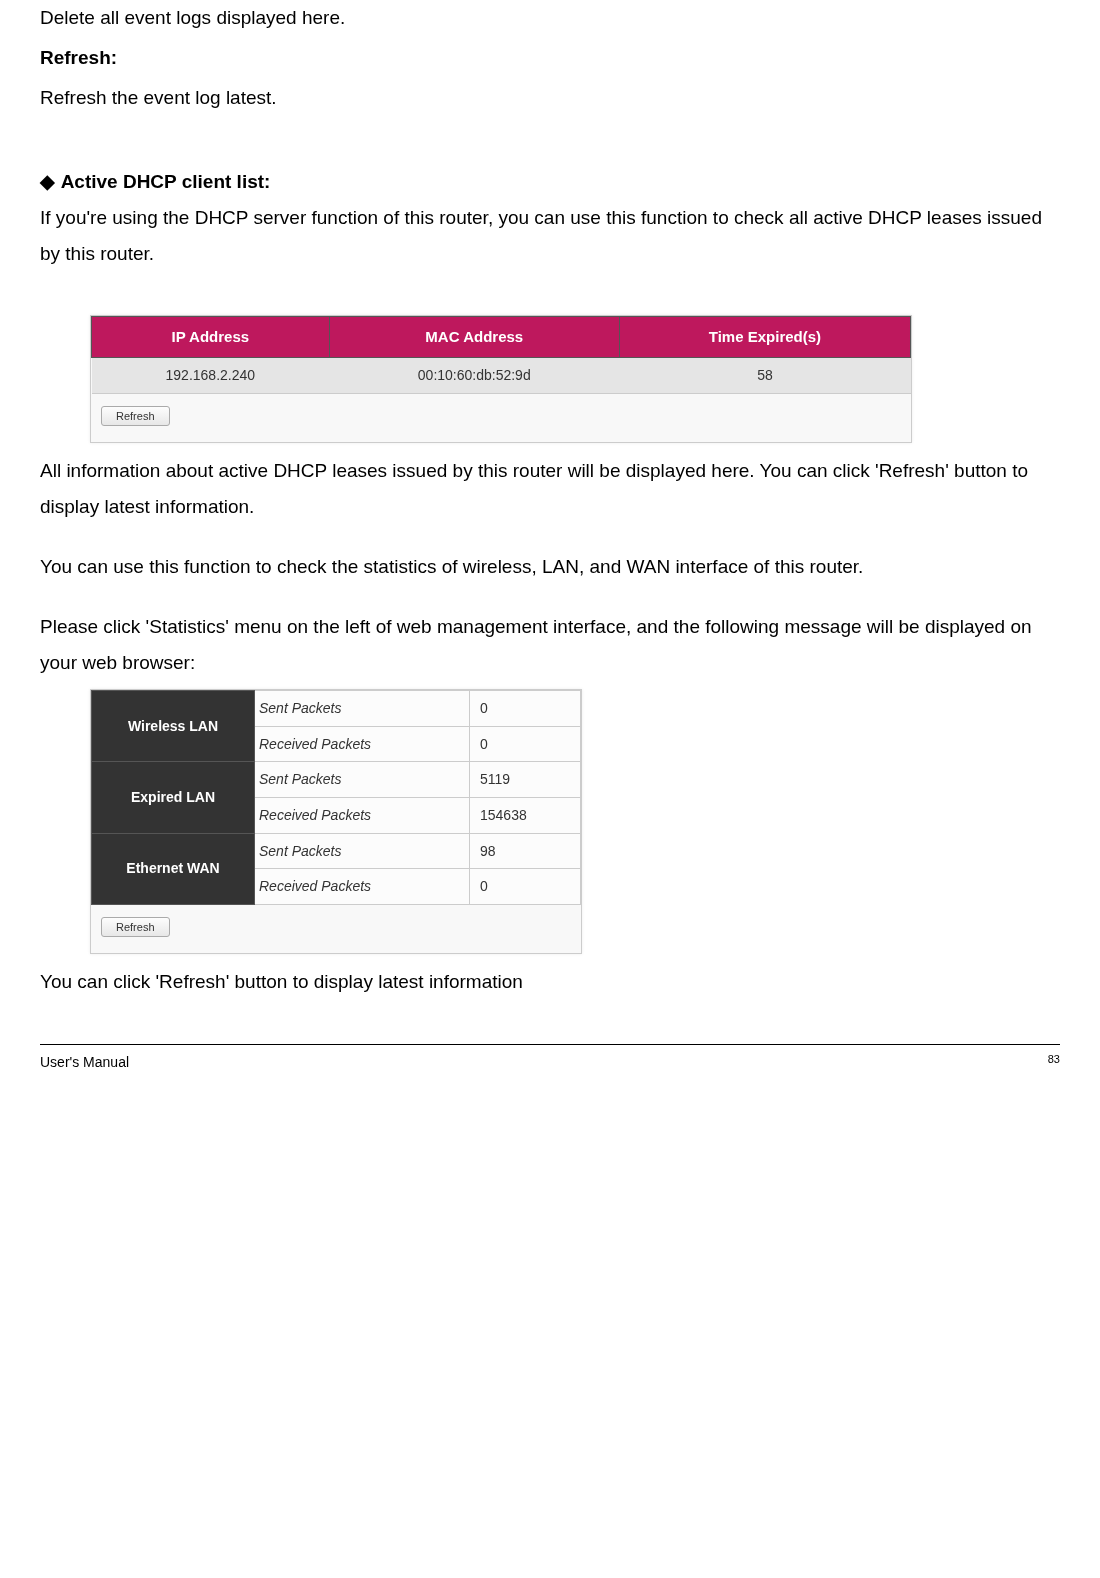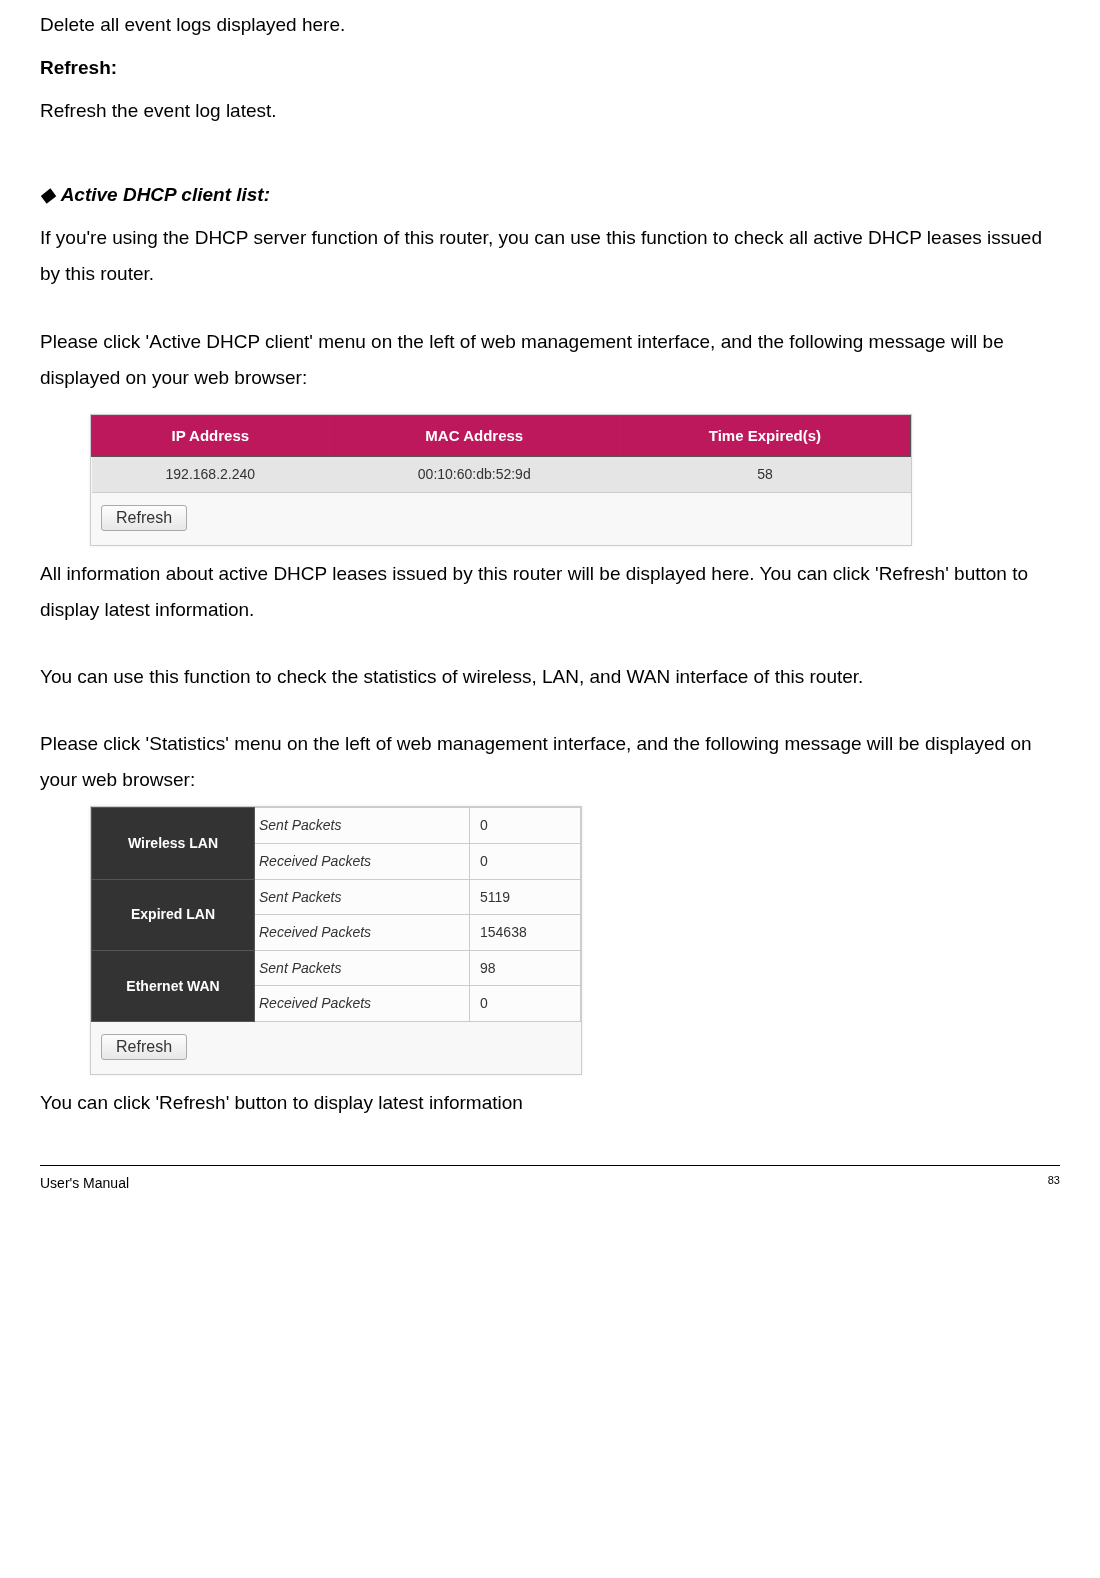--- a/index.html
+++ b/index.html
@@ -14,21 +14,20 @@
   }
   .content {
     padding-top: 0;
   }
   .bold {
     font-weight: bold;
   }
   .section-heading {
     font-weight: bold;
     margin-top: 24px;
-    font-style: italic;
   }
   .diamond {
     display: inline-block;
     margin-right: 6px;
   }
   
   .dhcp-shot {
     margin: 18px 0 10px 50px;
     width: 820px;
     background: #f8f8f8;
@@ -59,21 +58,21 @@
     border-bottom: 1px solid #ccc;
   }
   .refresh-btn {
     display: inline-block;
     margin: 12px 0 0 10px;
     background: linear-gradient(#fdfdfd, #e7e7e7);
     border: 1px solid #aaa;
     border-radius: 3px;
     padding: 3px 14px;
     font-family: Arial, sans-serif;
-    font-size: 16px;
+    font-size: 11px;
     color: #333;
     cursor: pointer;
   }
   
   .stats-shot {
     margin: 8px 0 10px 50px;
     width: 490px;
     background: #f8f8f8;
     border: 1px solid #ccc;
     box-shadow: 0 0 3px rgba(0,0,0,0.08);
@@ -113,40 +112,39 @@
     margin-top: 44px;
     display: flex;
     justify-content: space-between;
     font-size: 14px;
     padding: 4px 0 20px 0;
   }
   .footer .page {
     font-size: 11px;
   }
   p { margin: 0; }
-  .para { margin-bottom: 4px; margin-top: 7px; }
+  .para { margin-bottom: 4px; }
   .gap { height: 20px; }
 </style>
 </head>
 <body>
 
 <div class="content">
 
   <p class="para">Delete all event logs displayed here.</p>
   <p class="para bold">Refresh:</p>
   <p class="para">Refresh the event log latest.</p>
 
   <div class="gap"></div>
 
   <p class="section-heading">
     <span class="diamond">◆</span><span>Active DHCP client list:</span>
   </p>
   <p class="para">If you're using the DHCP server function of this router, you can use this function to check all active DHCP leases issued by this router.</p>
   <div class="gap"></div>
-  <p class="para">Please click 'Active DHCP client' menu on the left of web management interface, and the following message will be displayed on your web browser:</p>
 
   <div class="dhcp-shot">
     <table class="dhcp-table">
       <tbody>
           <tr>
         <th>IP Address</th>
         <th>MAC Address</th>
         <th>Time Expired(s)</th>
       </tr>
       <tr>

